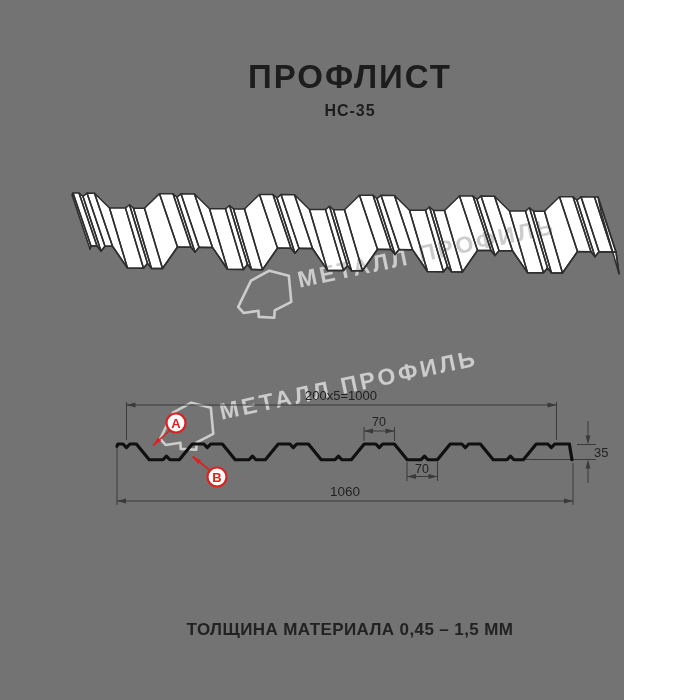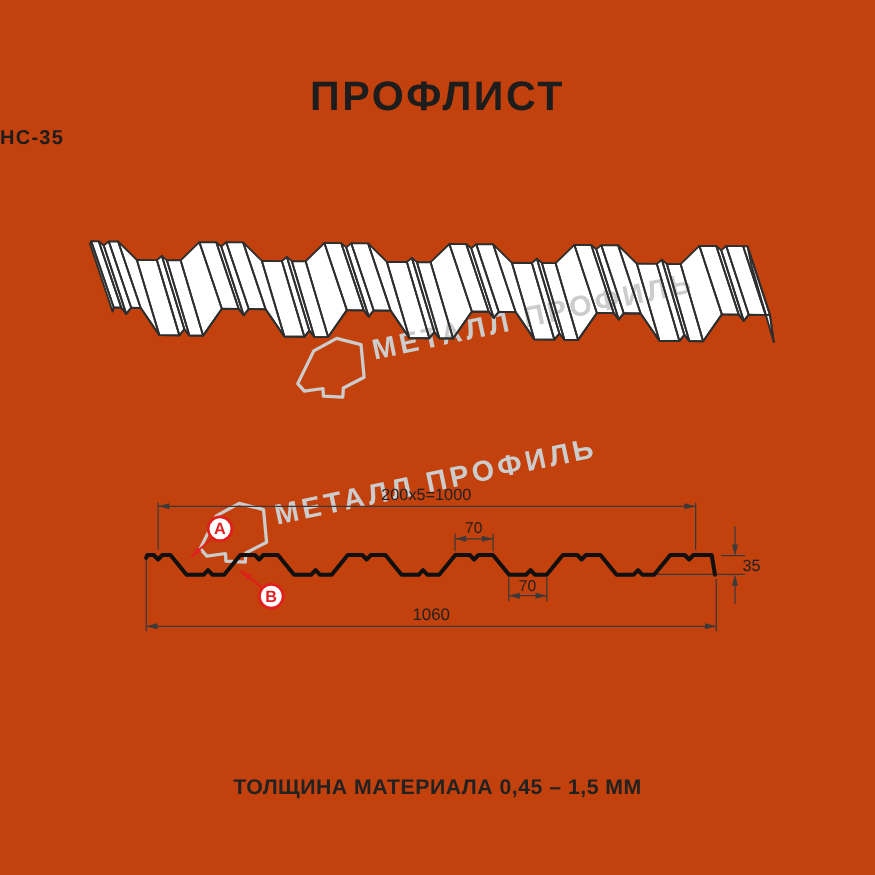--- a/index.html
+++ b/index.html
@@ -1,20 +1,20 @@
 <!DOCTYPE html>
 <html><head>
 <meta charset="utf-8">
 <style>
   html,body{margin:0;padding:0;background:#ffffff;}
-  .page{position:relative;width:700px;height:700px;background:#c2410c;overflow:hidden;
+  .page{position:relative;width:624px;height:700px;background:#737373;overflow:hidden;
         font-family:"Liberation Sans", sans-serif;}
   .title{position:absolute;left:0;top:58px;width:700px;text-align:center;
          font-size:33px;font-weight:bold;letter-spacing:2px;color:#1d1d1d;}
-  .subtitle{position:absolute;left:0;top:102px;width:700px;text-align:left;
+  .subtitle{position:absolute;left:0;top:102px;width:700px;text-align:center;
             font-size:16px;font-weight:bold;letter-spacing:1px;color:#1d1d1d;}
   .footer{position:absolute;left:0;top:620px;width:700px;text-align:center;
           font-size:17px;font-weight:bold;letter-spacing:0.4px;color:#222;}
   svg{position:absolute;left:0;top:0;}
 </style>
 </head>
 <body>
 
 <div class="page">
   <div class="title">ПРОФЛИСТ</div>

